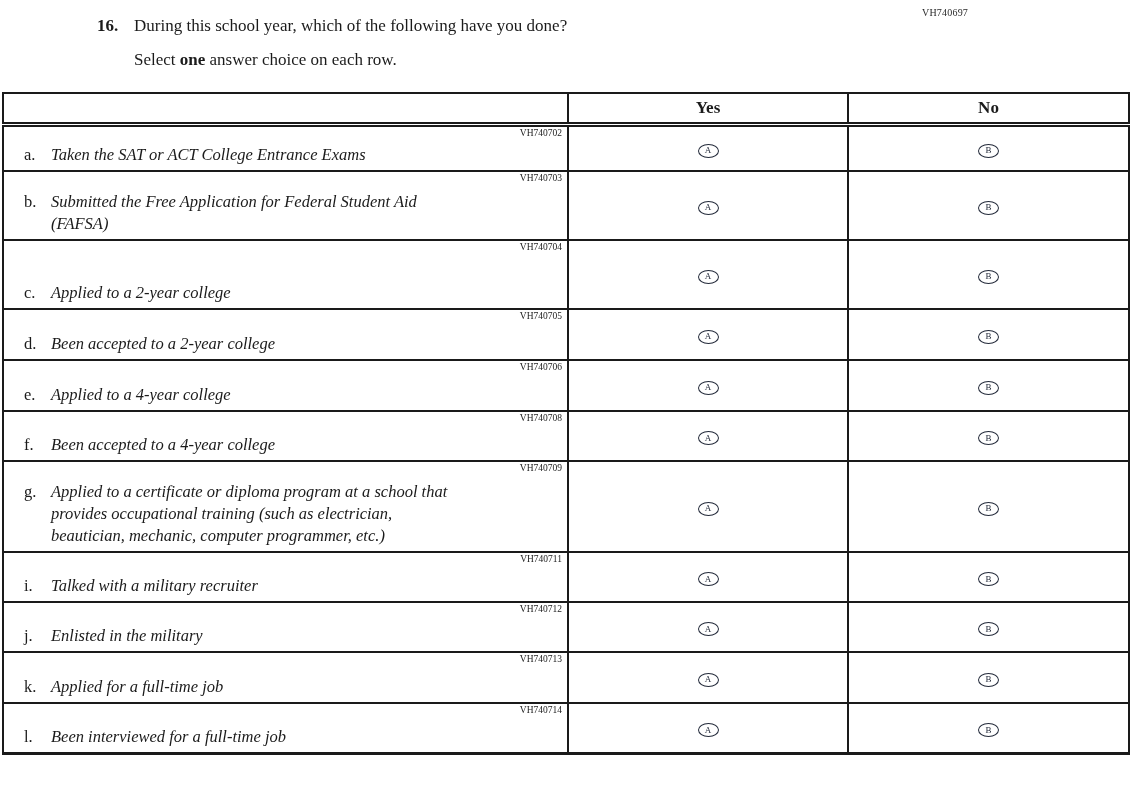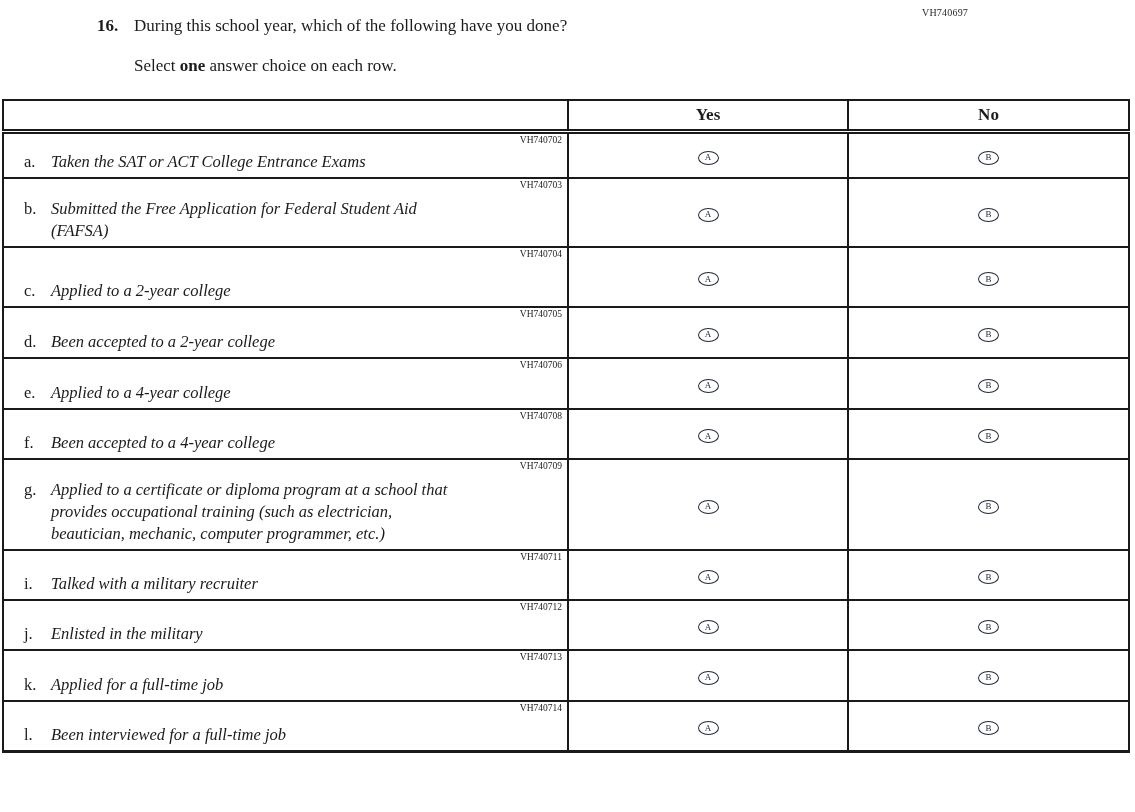--- a/index.html
+++ b/index.html
@@ -20,26 +20,26 @@
   }
   .question-block {
     position: absolute;
     left: 97px; top: 14px;
     width: 700px;
     font-size: 17px;
     line-height: 24px;
   }
   .q-line1 { display: flex; }
   .q-num { width: 37px; flex: none; font-weight: bold; }
-  .q-line2 { margin-left: 37px; margin-top: 16px; }
+  .q-line2 { margin-left: 37px; margin-top: 10px; }
   .bold { font-weight: bold; }
 
   .table-wrap {
     position: absolute;
-    left: 2px; top: 99px;
+    left: 2px; top: 92px;
     width: 1126px;
     border-radius: 9px;
   }
   table.survey {
     width: 100%;
     border-collapse: collapse;
     table-layout: fixed;
   }
   table.survey { border: 2px solid #1a1a1a; border-bottom-width: 3px; }
   col.c-label { width: 565px; }
@@ -56,21 +56,21 @@
     border-bottom: 5px double #1a1a1a;
   }
   thead th:first-child { border-left: none; }
 
   tbody td {
     border: 2px solid #1a1a1a;
     border-left-width: 2px;
   }
   tbody tr:nth-child(1)  { height: 47px; }
   tbody tr:nth-child(2)  { height: 69px; }
-  tbody tr:nth-child(3)  { height: 60px; }
+  tbody tr:nth-child(3)  { height: 69px; }
   tbody tr:nth-child(4)  { height: 51px; }
   tbody tr:nth-child(5)  { height: 51px; }
   tbody tr:nth-child(6)  { height: 50px; }
   tbody tr:nth-child(7)  { height: 91px; }
   tbody tr:nth-child(8)  { height: 50px; }
   tbody tr:nth-child(9)  { height: 50px; }
   tbody tr:nth-child(10) { height: 51px; }
   tbody tr:nth-child(11) { height: 50px; }
   tbody tr:nth-child(12) { height: 47px; }
 

